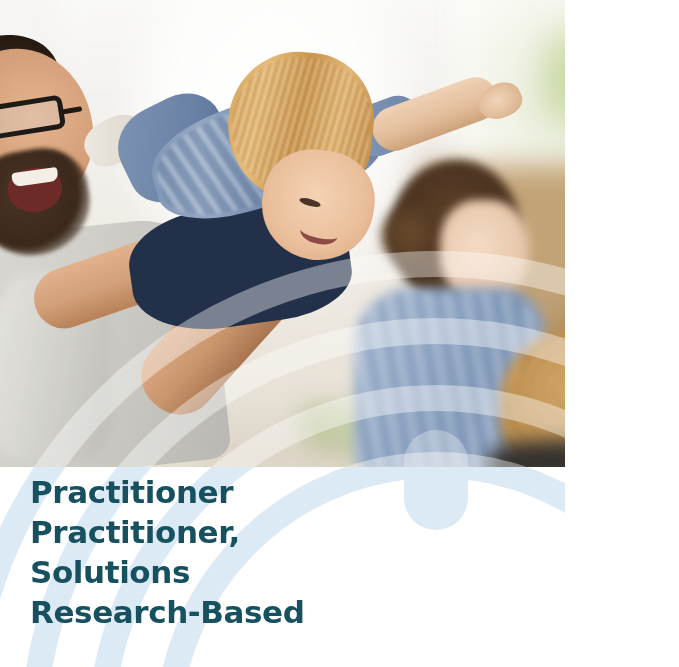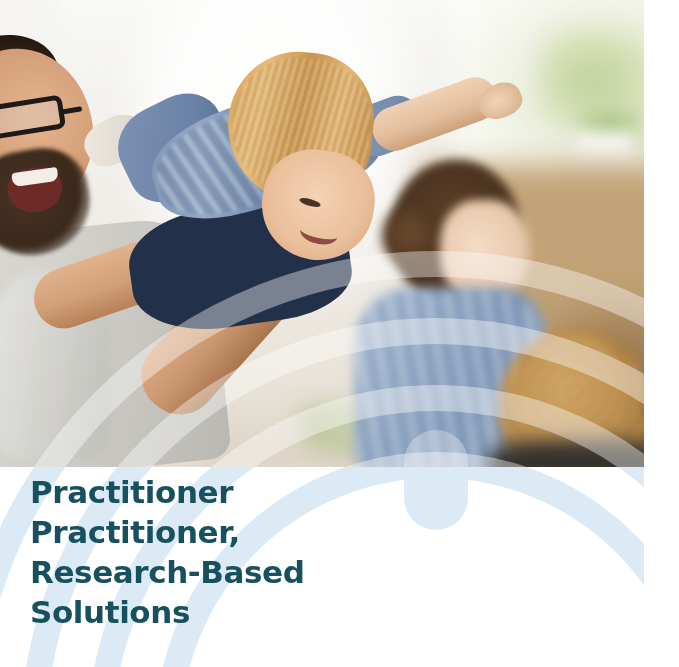--- a/index.html
+++ b/index.html
@@ -5,21 +5,21 @@
   * { margin:0; padding:0; box-sizing:border-box; }
   html, body {
     width:679px; height:667px;
     overflow:hidden;
     background:#ffffff;
     font-family:"Liberation Sans", sans-serif;
   }
 
   #banner {
     position:relative;
-    width:644px;
+    width:565px;
     height:667px;
     background:#ffffff;
     overflow:hidden;
   }
 
   
   #photo {
     position:absolute;
     left:0; top:0;
     width:679px; height:467px;
@@ -416,18 +416,18 @@
         <circle cx="436" cy="266" r="335" stroke-width="26"></circle>
         <circle cx="436" cy="266" r="402" stroke-width="26"></circle>
         <circle cx="436" cy="266" r="469" stroke-width="26"></circle>
       </g>
       <rect x="404" y="-37" width="64" height="100" rx="32" fill="#dceaf6"></rect>
     </svg>
 
     <h1 id="headline">
       <span class="ln">Practitioner</span>
       <span class="ln">Practitioner,</span>
+      <span class="ln">Solutions</span>
       <span class="ln">Research-Based</span>
-      <span class="ln">Solutions</span>
     </h1>
   </div>
 
 </div>
 
 </body></html>

